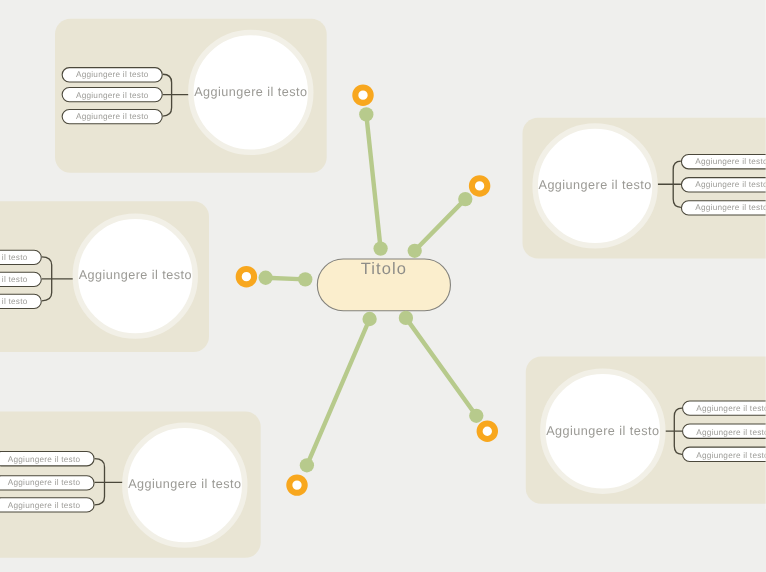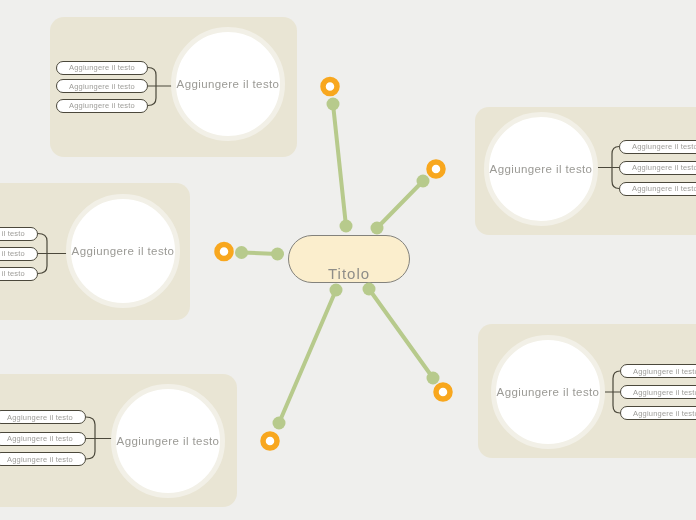--- a/index.html
+++ b/index.html
@@ -23,21 +23,21 @@
     background:#ffffff;border:1.2px solid var(--dark,#4b483b);border-radius:7px;
     display:flex;align-items:center;justify-content:center;
   }
   .pill span{
     font-size:7.5px;color:var(--pillText,#9d9c98);
     letter-spacing:0.2px;white-space:nowrap;
   }
   .central-node{
     position:absolute;left:288px;top:235px;width:122px;height:48px;box-sizing:border-box;
     background:var(--node,#fbeecd);border:1.5px solid var(--nodeBorder,#83827c);
-    border-radius:24px;display:flex;align-items:flex-end;justify-content:center;
+    border-radius:24px;display:flex;align-items:flex-start;justify-content:center;
   }
   .central-node span{font-size:15px;color:var(--nodeText,#8e8d88);letter-spacing:1px;}
   .overlay{position:absolute;left:0;top:0;width:696px;height:520px;pointer-events:none;}
   .bracket{stroke:var(--dark,#4b483b);stroke-width:1.2;fill:none;}
 </style>
 </head>
 <body>
 
 <div class="canvas">
 

